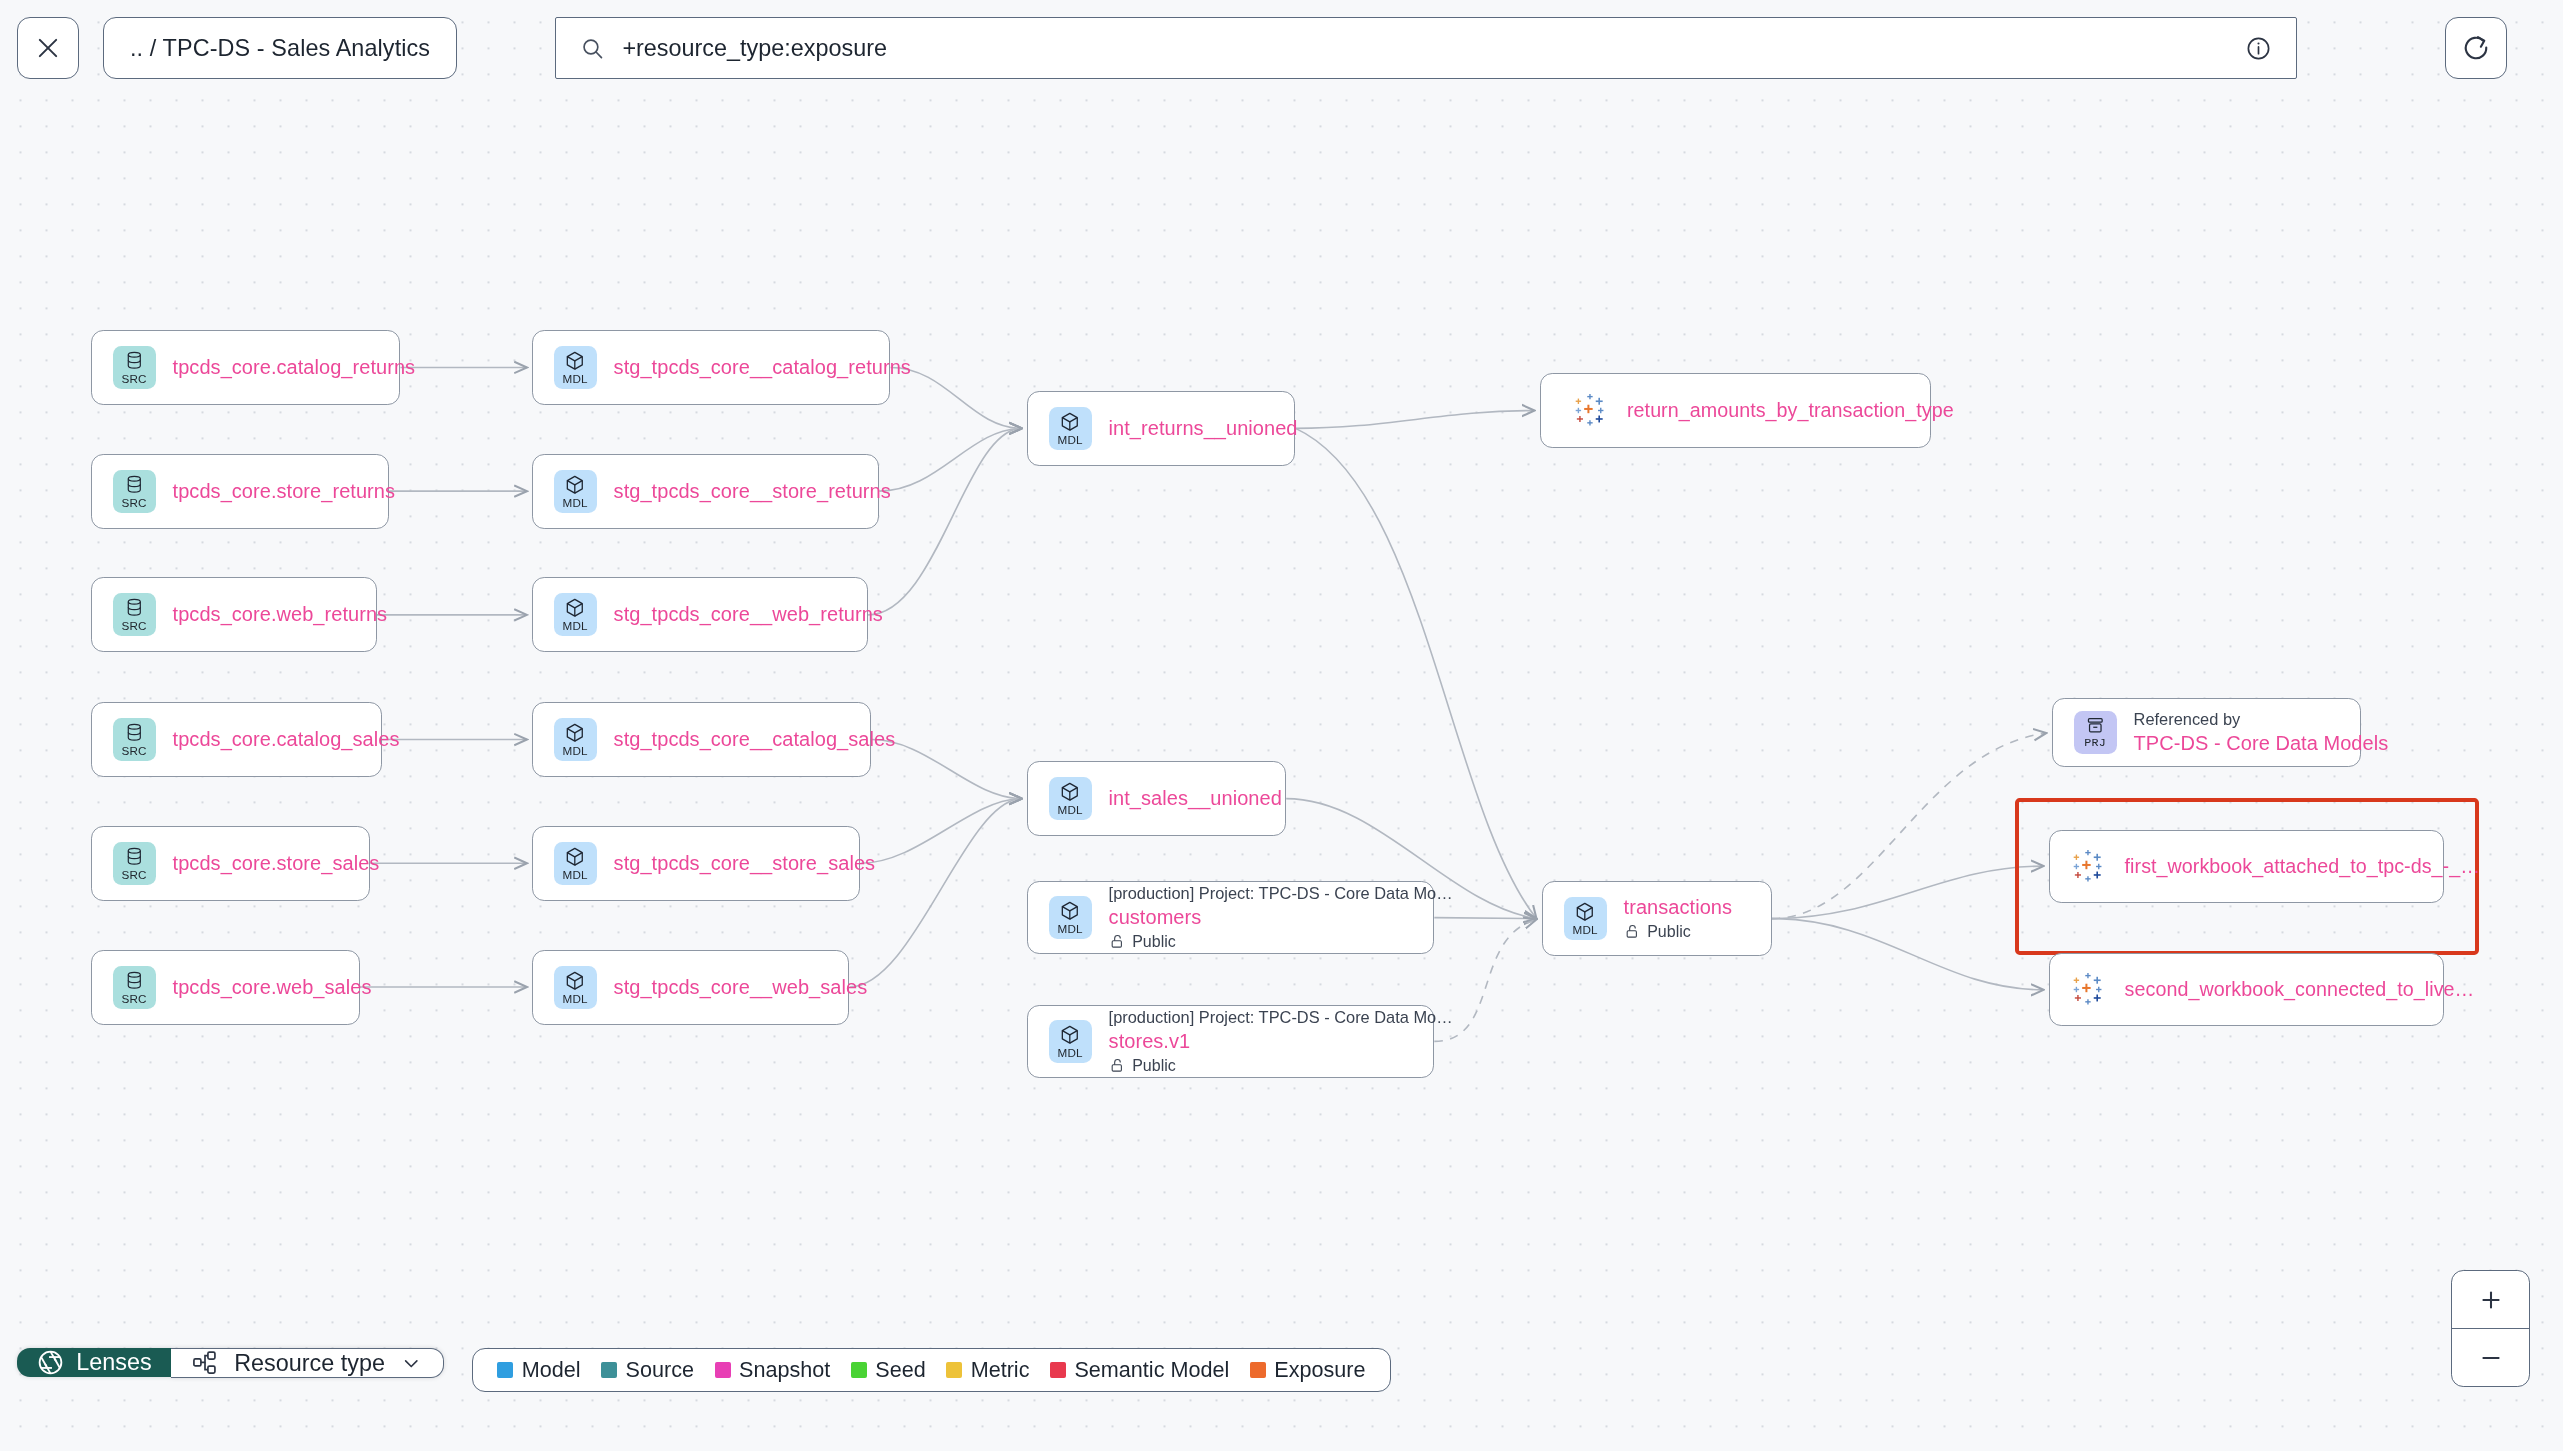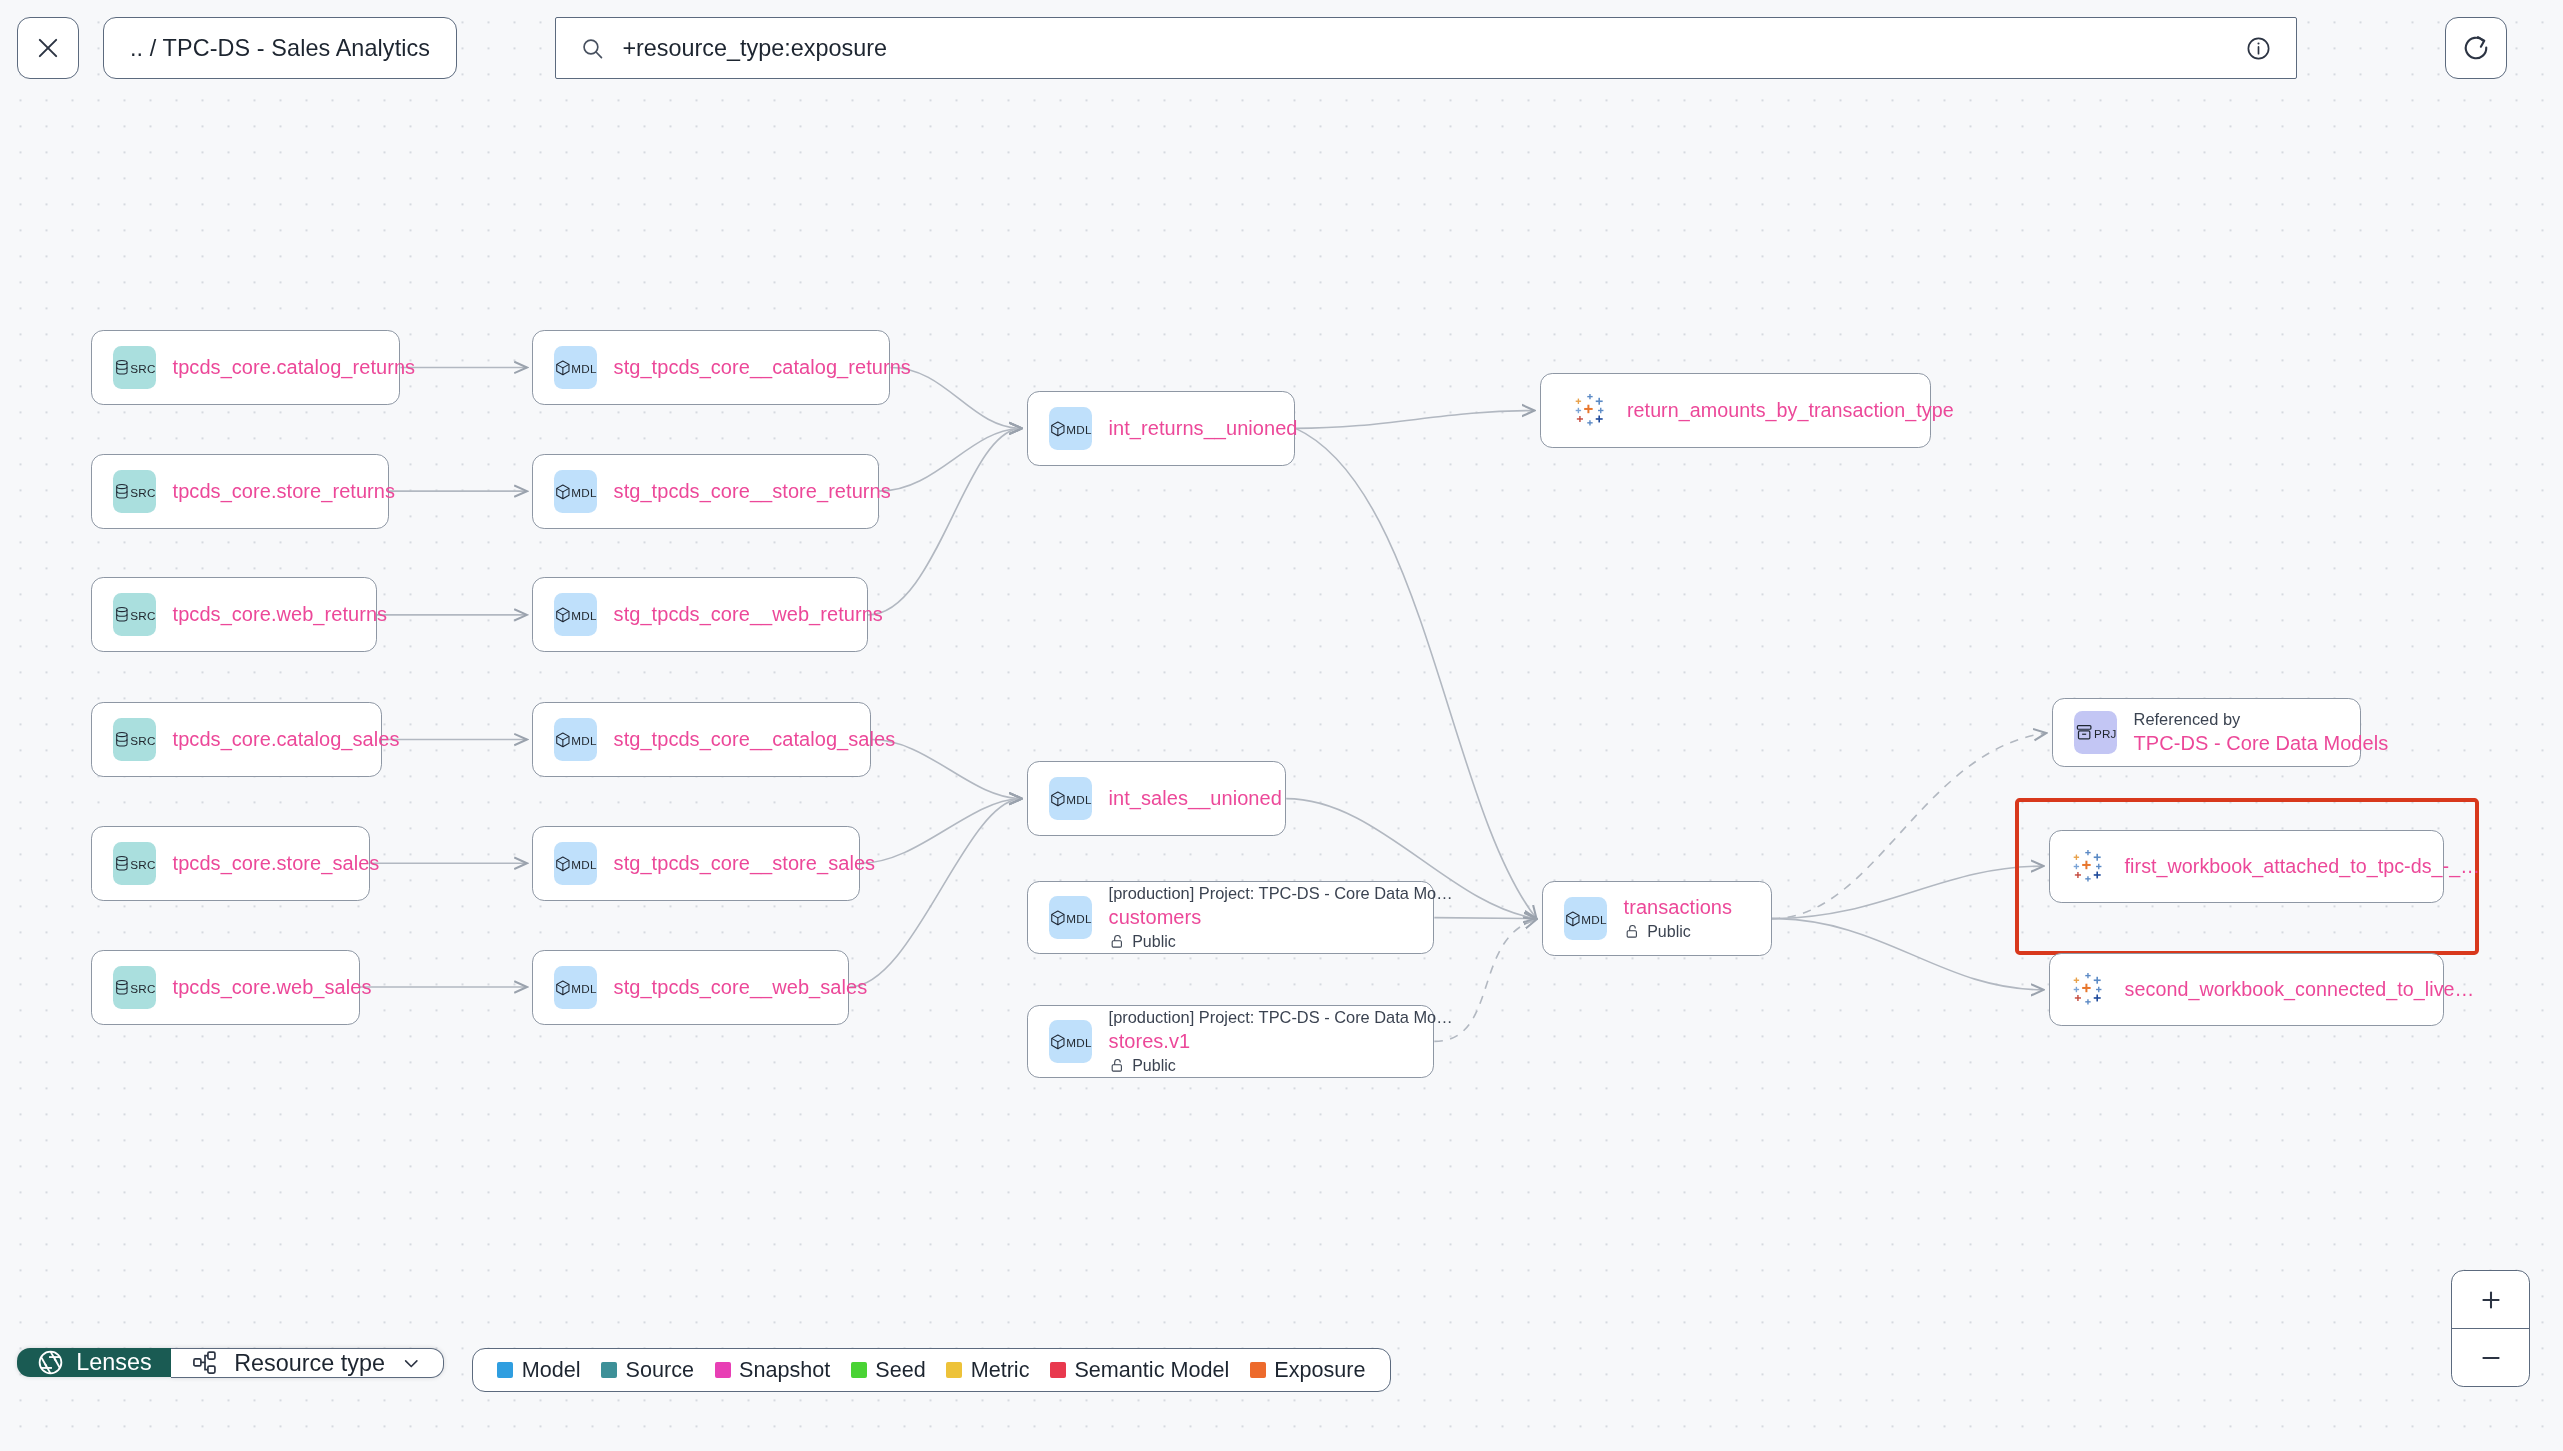--- a/index.html
+++ b/index.html
@@ -58,27 +58,27 @@
     position: absolute;
     background: #ffffff;
     border: 1.4px solid #8e97a4;
     border-radius: 12.2px;
     display: flex; align-items: center;
     padding: 0 20.6px;
     z-index: 10;
   }
   .badge {
     width: 43px; height: 43px; border-radius: 8.4px;
-    display: flex; flex-direction: row; align-items: center; justify-content: center;
+    display: flex; flex-direction: column; align-items: center; justify-content: center;
     flex: 0 0 auto;
     margin-right: 17px;
   }
   .badge.src { background: #aadfde; }
   .badge.mdl { background: #bfe0fb; }
-  .badge.prj { background: #c3c6f4; }
+  .badge.prj { background: #c3c6f4; font-family: Liberation Mono, monospace; }
   .badge-label { font-size: 11.7px; line-height: 1; color: #22282f; letter-spacing: 0.2px; margin-top: 1.9px; }
   .node-body { display: flex; flex-direction: column; justify-content: center; min-width: 0; }
   .node-title { font-size: 20px; color: #ec4899; white-space: nowrap; letter-spacing: 0.05px; }
   .node-sub   { font-size: 16.4px; color: #3b4351; white-space: nowrap; margin-bottom: 2.8px; }
   .node-meta  { font-size: 16px; color: #3b4351; display: flex; align-items: center; gap: 6.6px; margin-top: 3.7px;}
   .node.has-tableau .badge { background: transparent; width: 37px; height: 37px; margin-right: 17px; }
 
   .node.exposure .node-title { font-size: 19.7px; }
 
   

